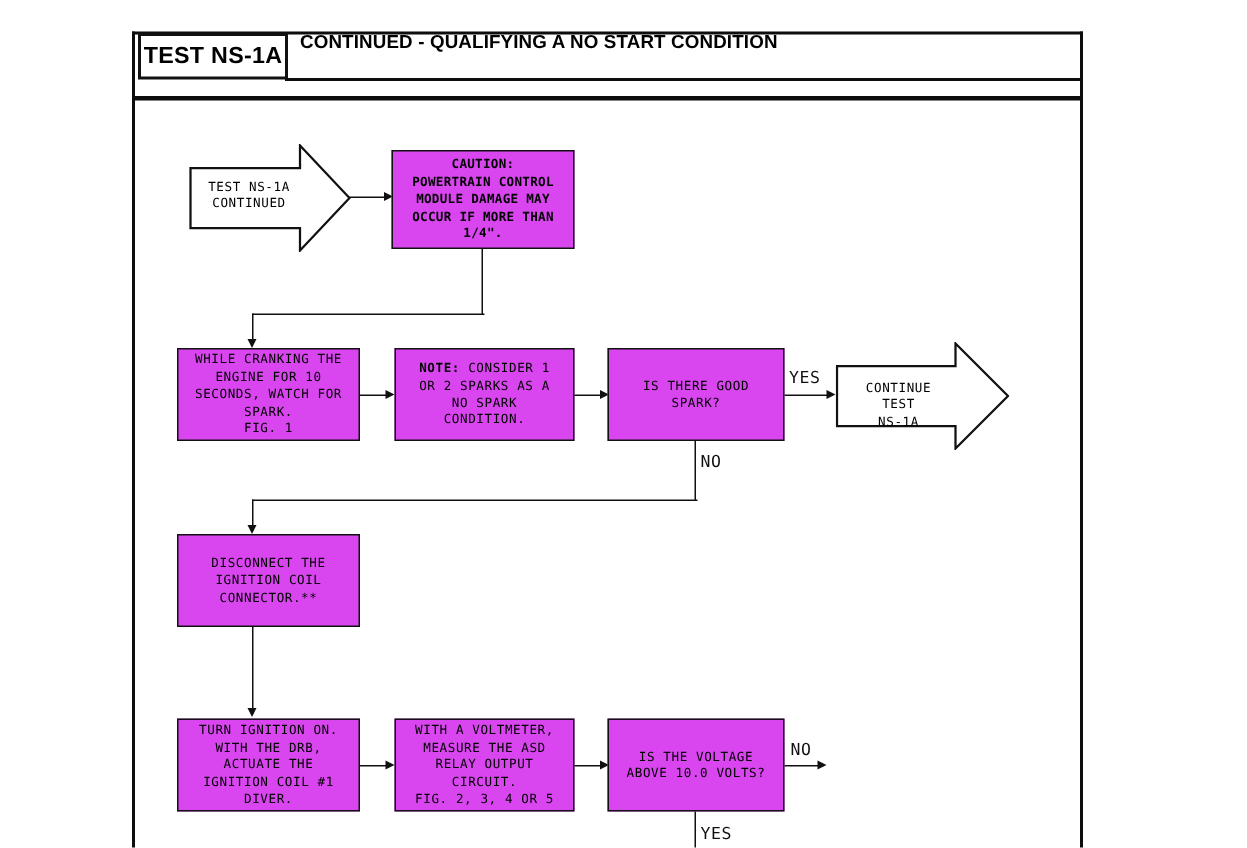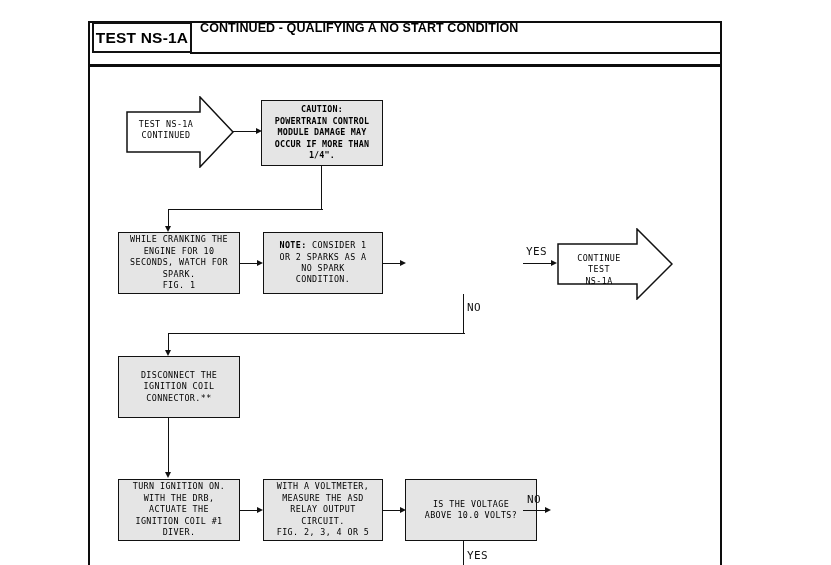--- a/index.html
+++ b/index.html
@@ -18,21 +18,21 @@
   .hdr-box span{font-family:"Liberation Sans",sans-serif;font-weight:bold;
                 font-size:15.5px;letter-spacing:.2px;}
   .hdr-rule-top{position:absolute;left:88px;top:5px;width:634px;height:2px;background:#0d0d0d;}
   .hdr-rule-mid{position:absolute;left:190px;top:36px;width:532px;height:2px;background:#0d0d0d;}
   .hdr-rule-bot{position:absolute;left:88px;top:48px;width:634px;height:3px;background:#0d0d0d;}
   .hdr-title{position:absolute;left:200px;top:5px;
              font-family:"Liberation Sans",sans-serif;font-weight:bold;
              font-size:12.5px;letter-spacing:.1px;white-space:nowrap;}
 
   
-  .node{position:absolute;box-sizing:border-box;border:1.5px solid #111;background:#e5e5e5;
+  .node{position:absolute;box-sizing:border-box;border:1.5px solid #111;background:#d946ef;
         display:flex;align-items:center;justify-content:center;}
   .node .txt{font-size:8.4px;line-height:11.4px;text-align:center;letter-spacing:.4px;
              white-space:pre-line;padding:0 3px;}
   .node.bold .txt{font-weight:bold;letter-spacing:.2px;}
   .note-lead{font-weight:bold;}
 
   
   .pennant{position:absolute;}
   .pennant svg{display:block;}
   .pennant .plabel{position:absolute;font-size:8.4px;line-height:11.4px;letter-spacing:.4px;
@@ -104,20 +104,24 @@
   <div class="node" style="left:263px;top:216px;width:120px;height:62px;">
     <div class="txt"><span class="note-lead">NOTE:</span><span> CONSIDER 1
 OR 2 SPARKS AS A
 NO SPARK
 CONDITION.</span></div>
   </div>
 
   <div class="ln lnh" style="left:383px;top:247px;width:20px;"></div>
   <div class="arrow-r" style="left:400px;top:243.5px;"></div>
 
+  <div class="node" style="left:405px;top:216px;width:118px;height:62px;">
+    <div class="txt">IS THERE GOOD
+SPARK?</div>
+  </div>
 
   <div class="ln lnh" style="left:523px;top:247px;width:32px;"></div>
   <div class="arrow-r" style="left:551px;top:243.5px;"></div>
   <div class="elabel" style="left:526px;top:229px;">YES</div>
 
   <div class="pennant" style="left:557px;top:212px;">
     <svg width="116" height="72" viewBox="0 0 116 72">
       <path d="M1,16 L80,16 L80,1 L115,36 L80,71 L80,56 L1,56 Z" fill="#fff" stroke="#111" stroke-width="1.5" stroke-linejoin="miter"></path>
     </svg>
     <div class="plabel" style="left:10px;top:25px;width:64px;text-align:center;">CONTINUE TEST
@@ -154,21 +158,21 @@
     <div class="txt">WITH A VOLTMETER,
 MEASURE THE ASD
 RELAY OUTPUT
 CIRCUIT.
 FIG. 2, 3, 4 OR 5</div>
   </div>
 
   <div class="ln lnh" style="left:383px;top:494px;width:20px;"></div>
   <div class="arrow-r" style="left:400px;top:490.5px;"></div>
 
-  <div class="node" style="left:405px;top:463px;width:132px;height:62px;">
+  <div class="node" style="left:405px;top:463px;width:118px;height:62px;">
     <div class="txt">IS THE VOLTAGE
 ABOVE 10.0 VOLTS?</div>
   </div>
 
   <div class="ln lnh" style="left:523px;top:494px;width:26px;"></div>
   <div class="arrow-r" style="left:545px;top:490.5px;"></div>
   <div class="elabel" style="left:527px;top:477px;">NO</div>
 
 
   <div class="ln lnv" style="left:463px;top:525px;height:35px;"></div>

